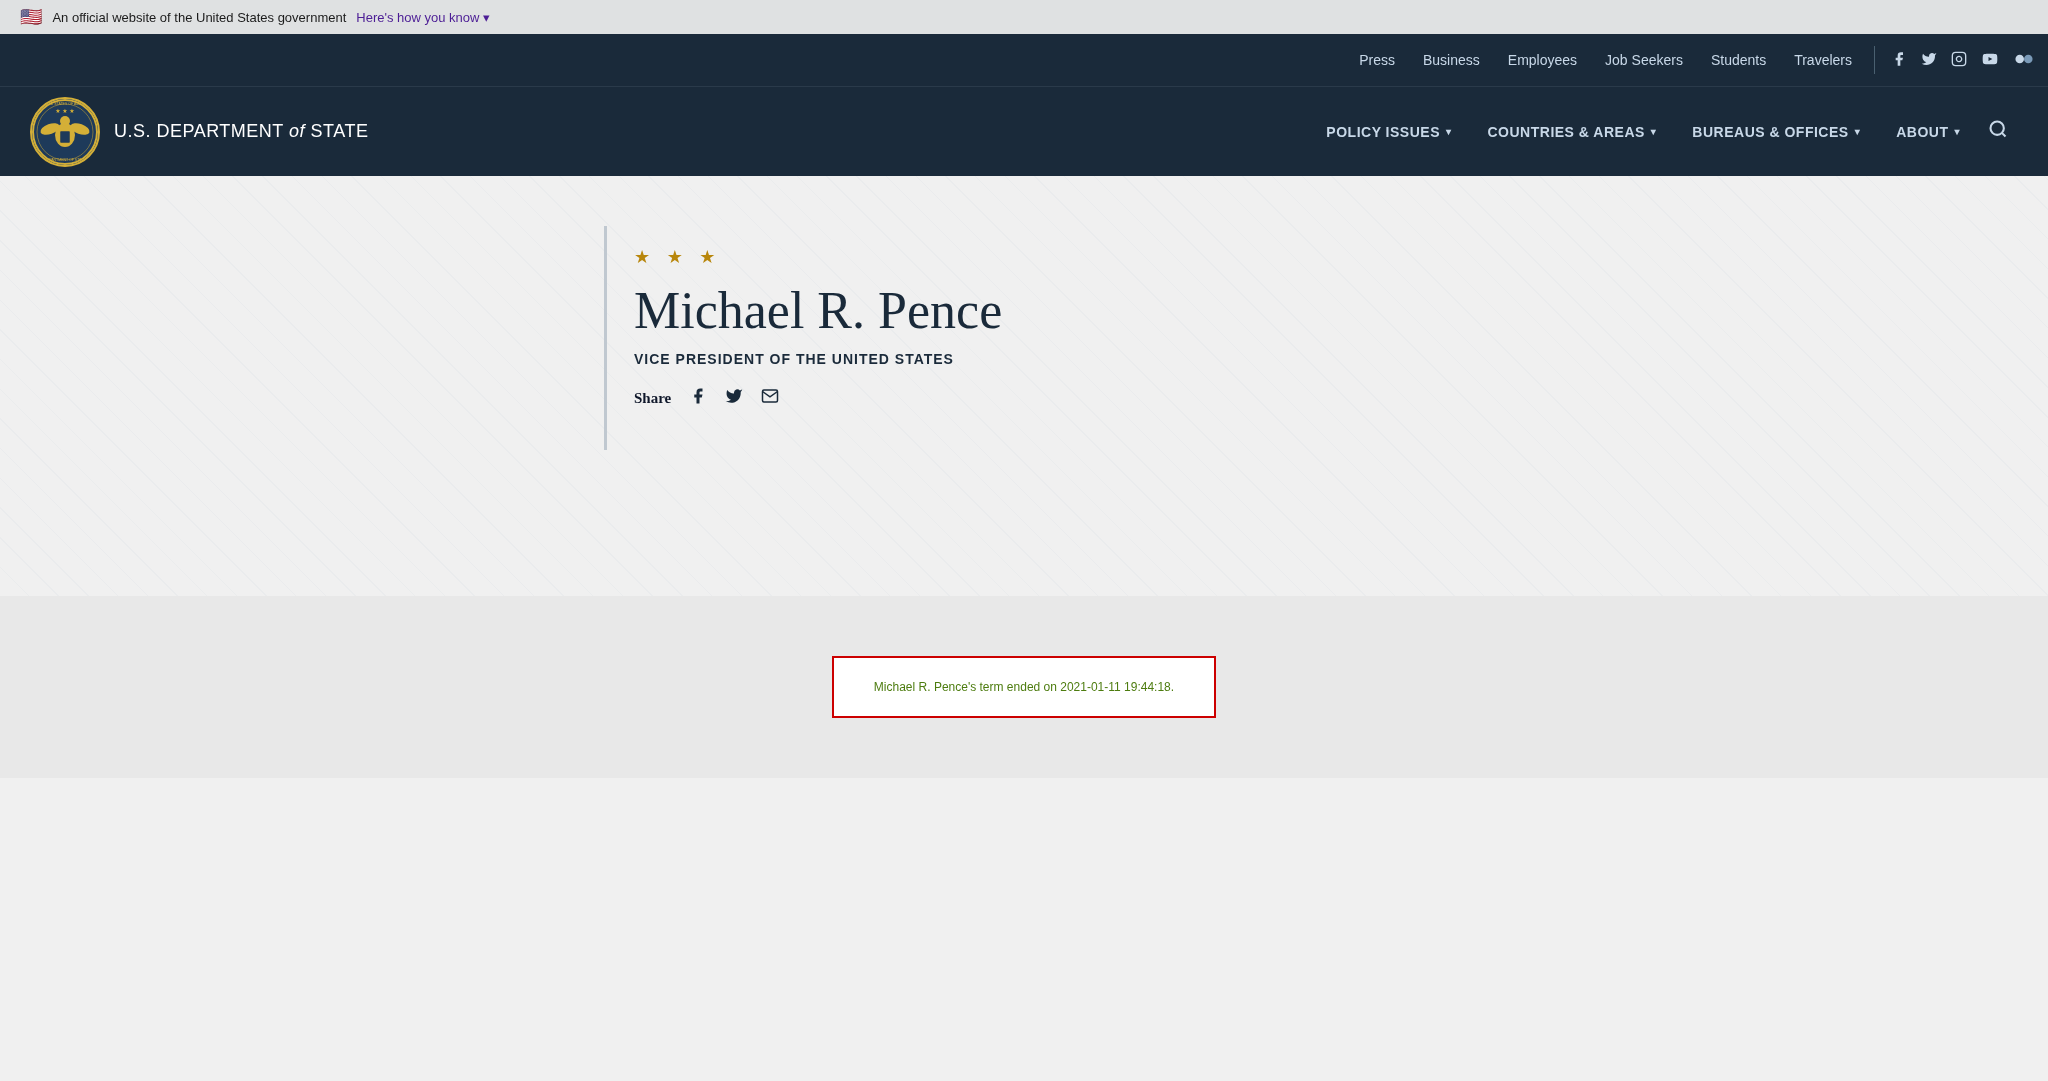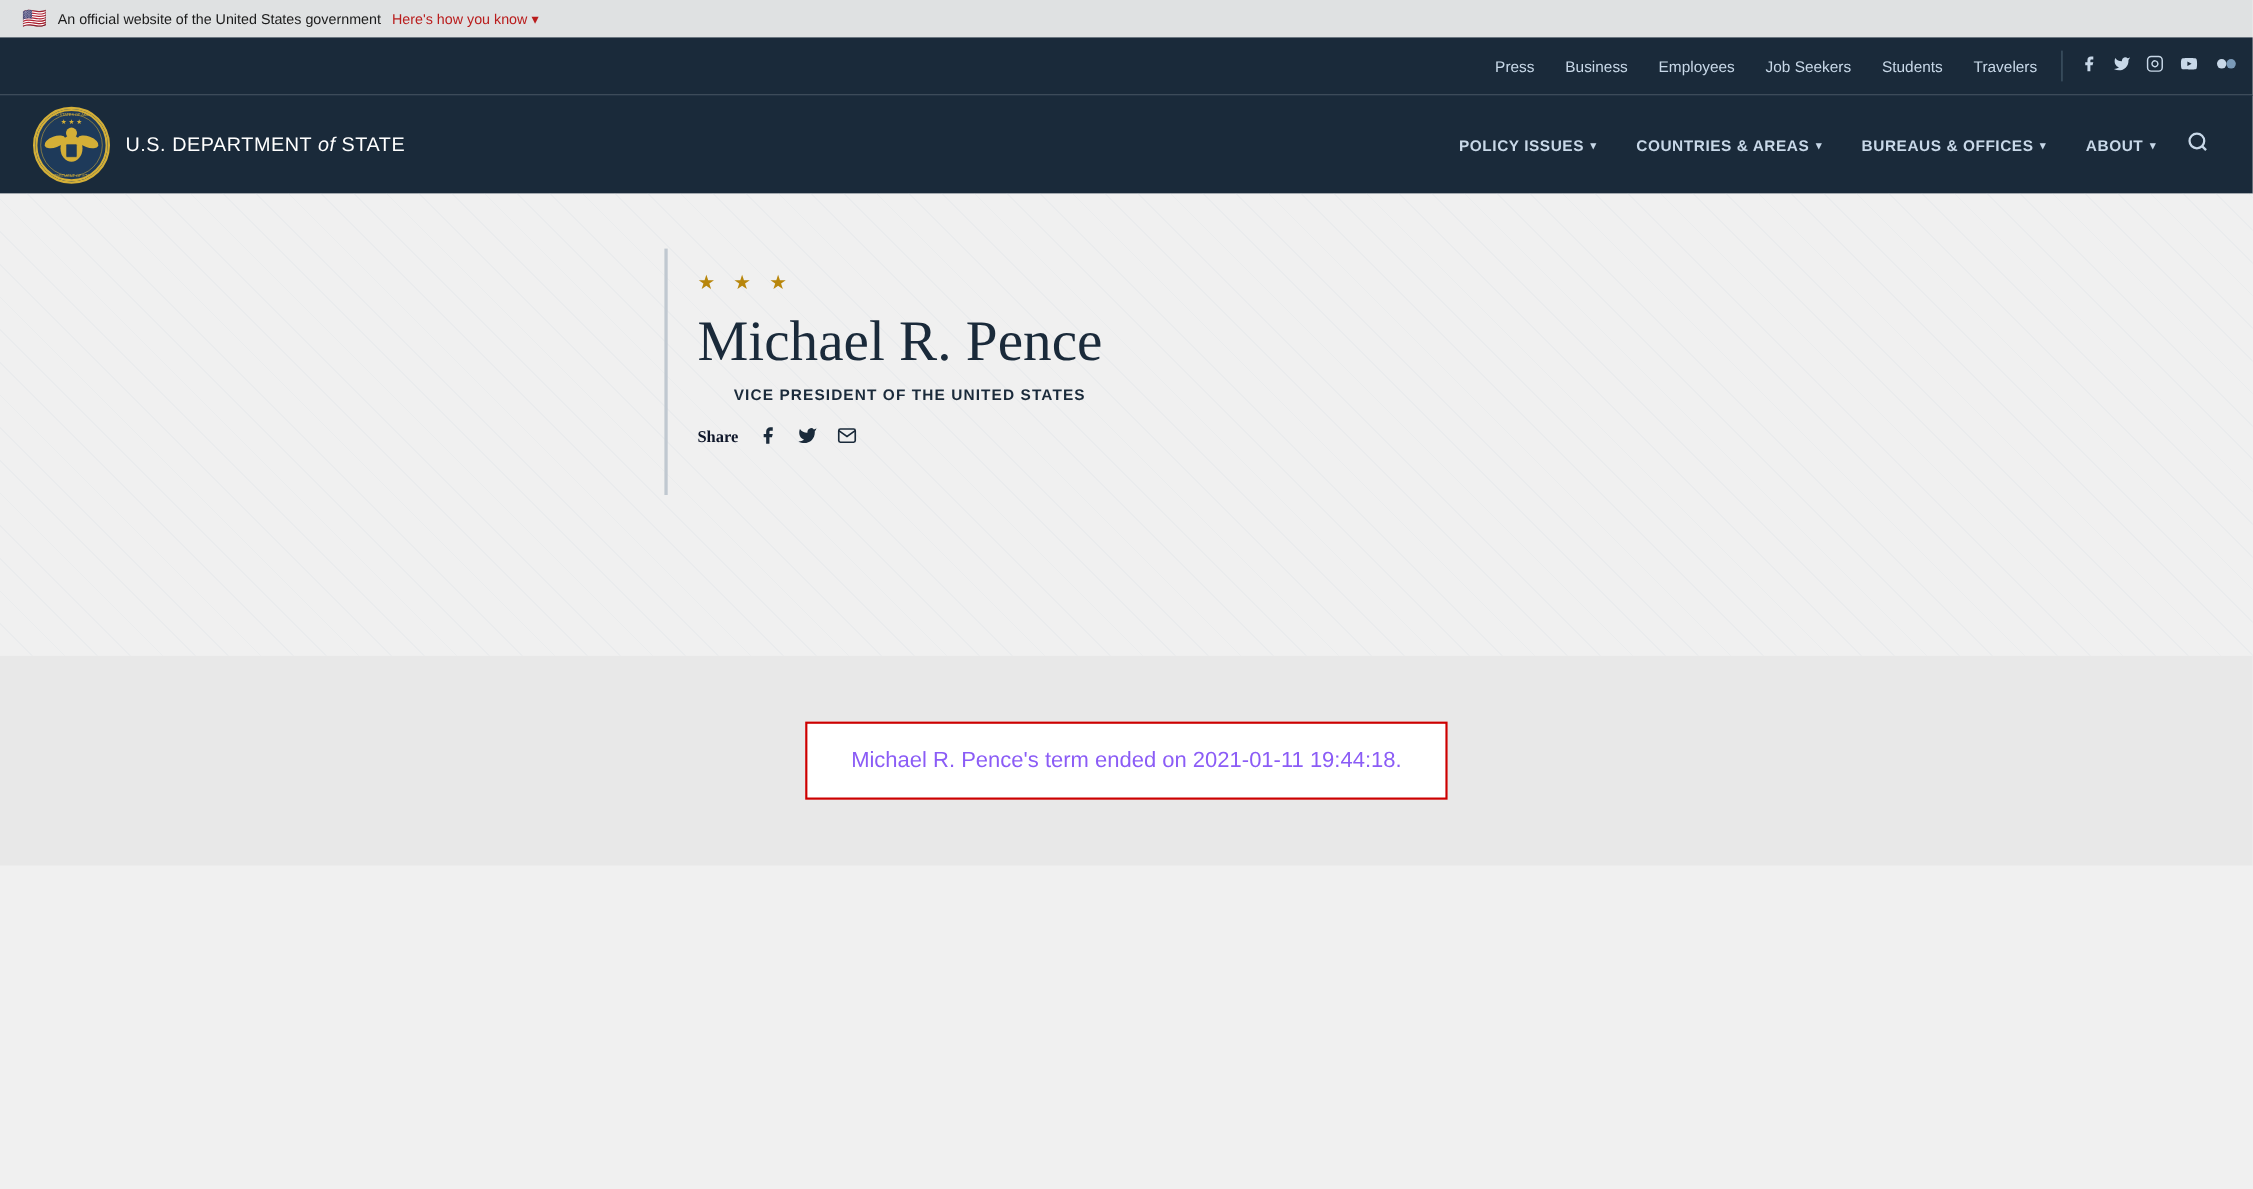--- a/index.html
+++ b/index.html
@@ -10,21 +10,21 @@
       background: #dfe1e2;
       padding: 6px 20px;
       display: flex;
       align-items: center;
       gap: 10px;
       font-size: 13px;
       color: #1b1b1b;
       font-family: Arial, sans-serif;
     }
     .gov-banner .flag { font-size: 18px; }
-    .gov-banner a { color: #b91c1c; text-decoration: none; }
+    .gov-banner a { color: #4c1d95; text-decoration: none; }
 
     
     .top-nav {
       background: #1a2a3a;
       display: flex;
       justify-content: flex-end;
       align-items: center;
       padding: 0 13px;
       height: 52px;
     }
@@ -171,21 +171,20 @@
       line-height: 1.1;
     }
     .person-title {
       font-family: Arial, sans-serif;
       font-size: 14px;
       font-weight: bold;
       color: #1a2a3a;
       letter-spacing: 1px;
       text-transform: uppercase;
       margin-bottom: 20px;
-      margin-left: 33px;
     }
     .date-range {
       font-family: Arial, sans-serif;
       font-size: 14px;
       color: #333;
       letter-spacing: 1px;
       text-transform: uppercase;
       margin-bottom: 36px;
     }
     .share-row {
@@ -211,22 +210,22 @@
       background: #e8e8e8;
       padding: 60px 20px;
       display: flex;
       justify-content: center;
     }
     .notification-box {
       border: 2px solid #cc0000;
       background: #fff;
       padding: 22px 40px;
       font-family: Arial, sans-serif;
-      font-size: 20px;
-      color: #8b5cf6;
+      font-size: 12px;
+      color: #4d7c0f;
       font-weight: normal;
     }
 
     
     .seal-circle {
       width: 70px;
       height: 70px;
       border-radius: 50%;
       background: #2a4a6a;
       display: flex;

